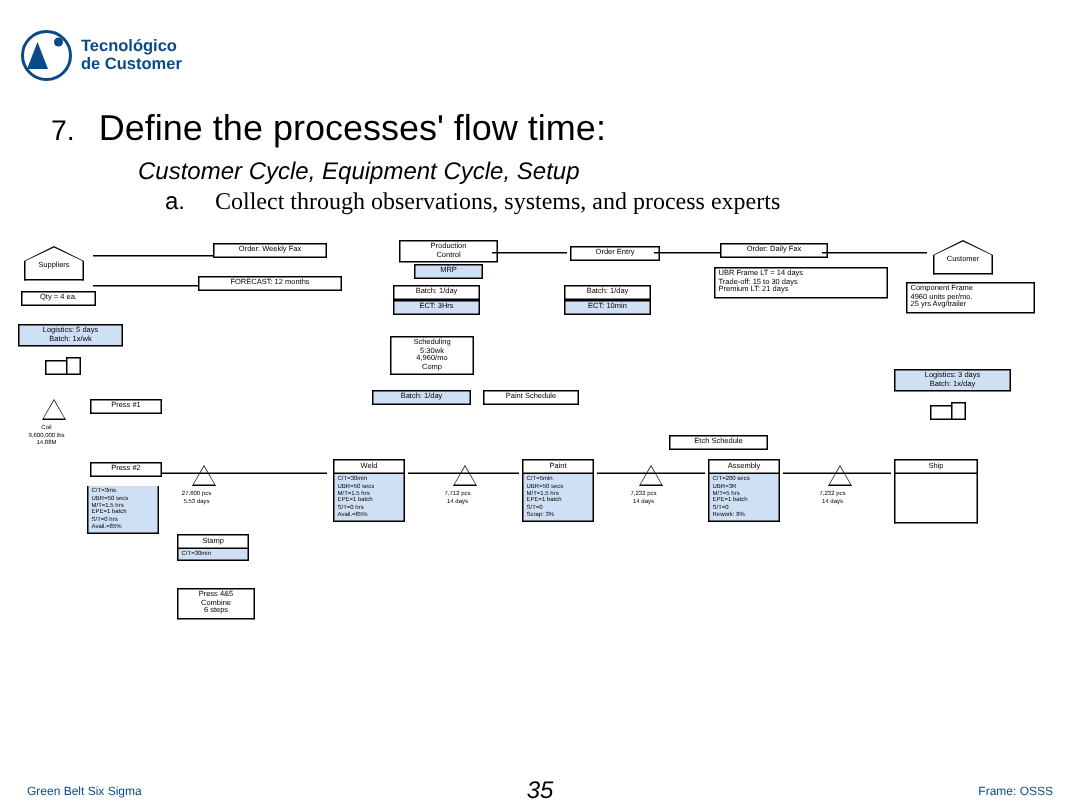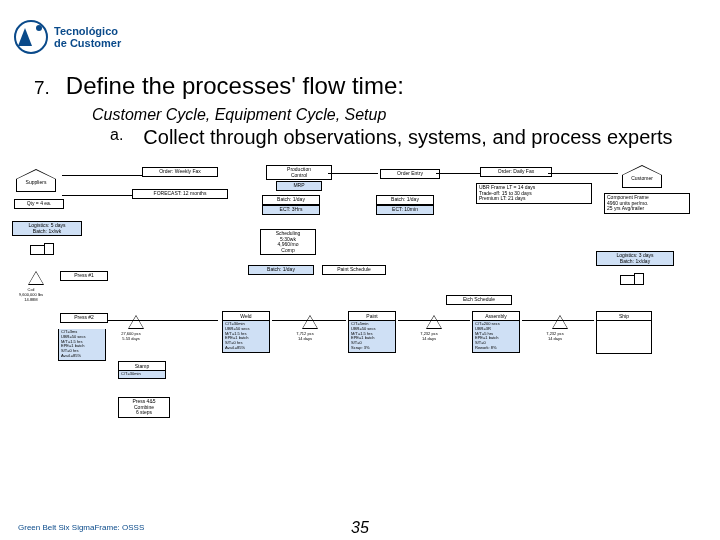--- a/index.html
+++ b/index.html
@@ -98,21 +98,22 @@
   .sub-row {
     display: flex;
     gap: 20px;
     margin-top: 2px;
     margin-left: 18px;
   }
   .sub-letter {
     font-size: 16px;
   }
   .sub-text {
-    font-size: 20px;
+    font-size: 16px;
+    font-family: Liberation Serif, serif;
   }
   .diagram {
     margin: 16px 12px 0 12px;
     height: 300px;
     position: relative;
     font-size: 5px;
     color: #000;
   }
   .box {
     position: absolute;
@@ -205,20 +206,21 @@
     padding: 1px 2px;
     line-height: 1.2;
   }
   .proc-body.hl { background: #cfe0f5; }
   .footer {
     position: absolute;
     bottom: 8px;
     left: 0;
     right: 0;
     display: flex;
+    justify-content: space-between;
     align-items: center;
     padding: 0 18px;
     font-size: 8px;
   }
   .footer-left { color: #0a4a8a; }
   .footer-center {
     position: absolute;
     left: 50%;
     transform: translateX(-50%);
     font-size: 16px;

